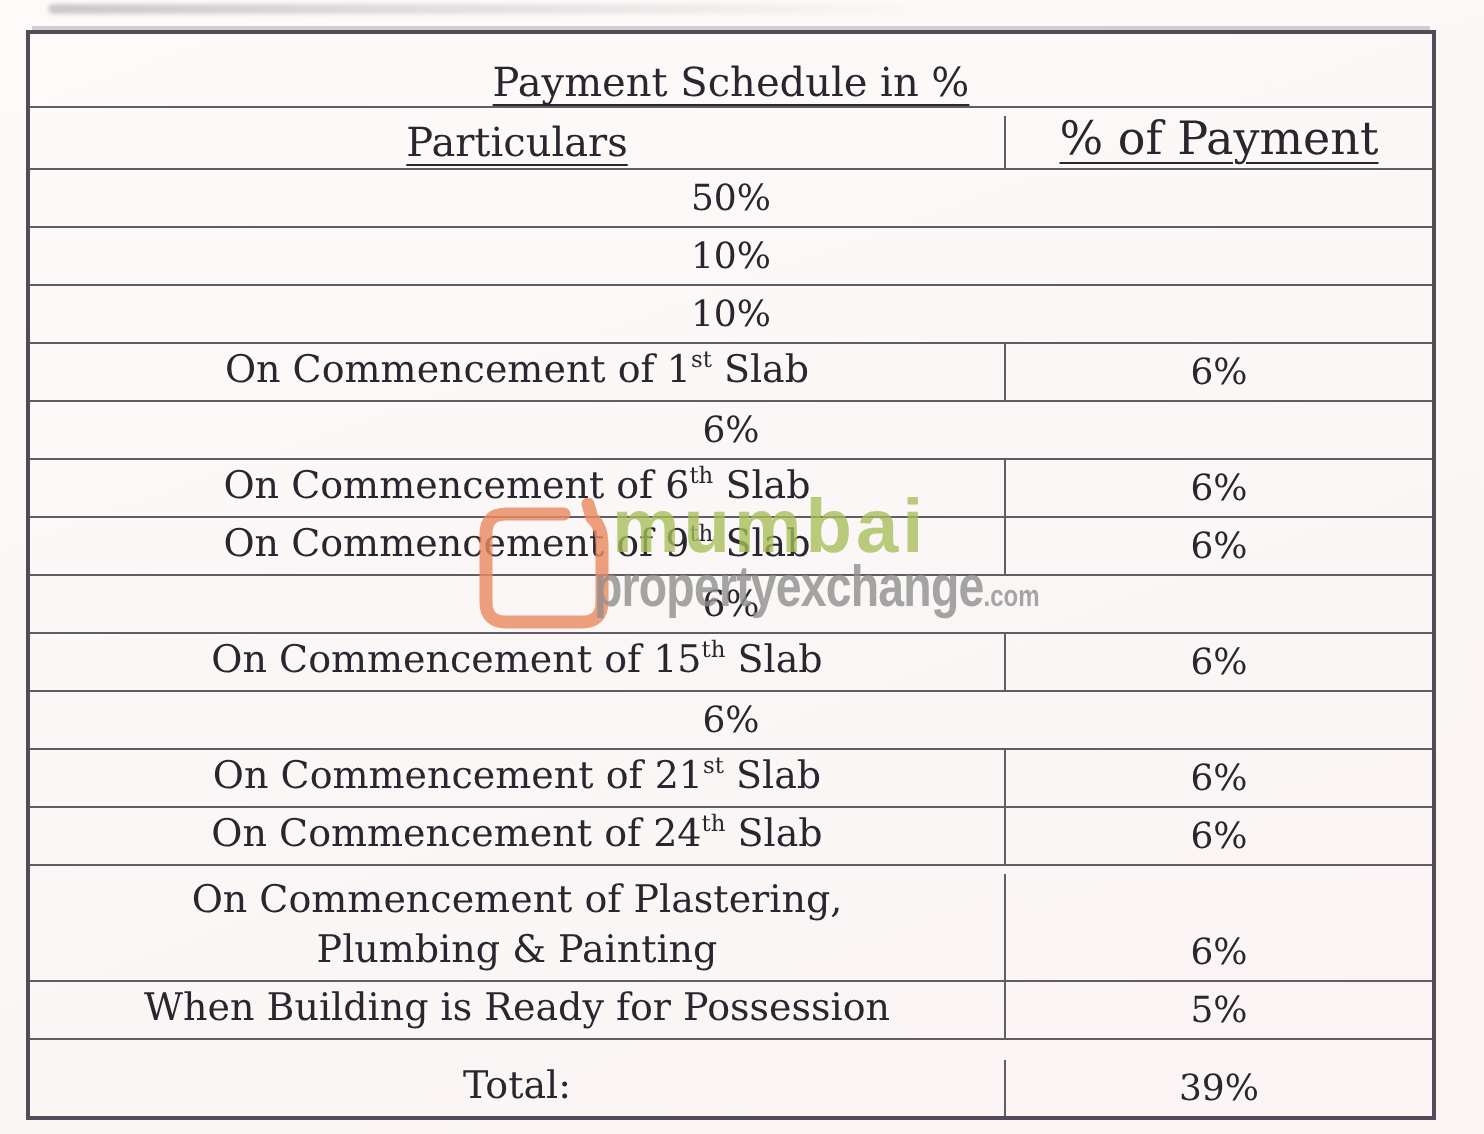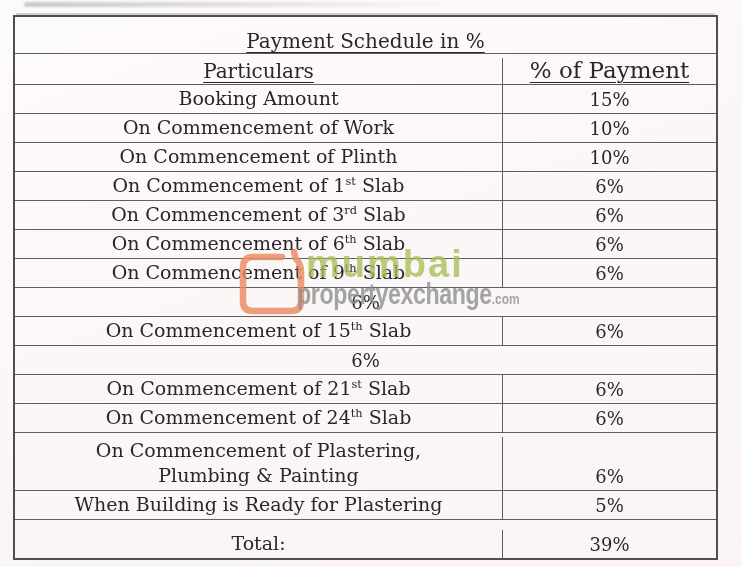--- a/index.html
+++ b/index.html
@@ -68,51 +68,39 @@
   </div>
   <div class="row header-row">
     <div class="cell c1">
       <span class="u">Particulars</span>
     </div>
     <div class="cell c2">
       <span class="u" style="font-size:23px;">% of Payment</span>
     </div>
   </div>
   <div id="table-body" style="display:contents;"><div class="row datarow">
-        <div class="cell c1">
-          <span class="celltext">Booking Amount</span>
-        </div>
         <div class="cell c2">
-          <span class="celltext">15%</span>
+          <span class="celltext">50%</span>
         </div>
       </div><div class="row datarow">
-        <div class="cell c1">
-          <span class="celltext">On Commencement of Work</span>
-        </div>
         <div class="cell c2">
           <span class="celltext">10%</span>
         </div>
       </div><div class="row datarow">
-        <div class="cell c1">
-          <span class="celltext">On Commencement of Plinth</span>
-        </div>
         <div class="cell c2">
           <span class="celltext">10%</span>
         </div>
       </div><div class="row datarow">
         <div class="cell c1">
           <span class="celltext">On Commencement of 1<sup>st</sup> Slab</span>
         </div>
         <div class="cell c2">
           <span class="celltext">6%</span>
         </div>
       </div><div class="row datarow">
-        <div class="cell c1">
-          <span class="celltext">On Commencement of 3<sup>rd</sup> Slab</span>
-        </div>
         <div class="cell c2">
           <span class="celltext">6%</span>
         </div>
       </div><div class="row datarow">
         <div class="cell c1">
           <span class="celltext">On Commencement of 6<sup>th</sup> Slab</span>
         </div>
         <div class="cell c2">
           <span class="celltext">6%</span>
         </div>
@@ -154,21 +142,21 @@
         </div>
       </div><div class="row datarow tall">
         <div class="cell c1">
           <span class="celltext">On Commencement of Plastering, Plumbing &amp; Painting</span>
         </div>
         <div class="cell c2">
           <span class="celltext">6%</span>
         </div>
       </div><div class="row datarow">
         <div class="cell c1">
-          <span class="celltext">When Building is Ready for Plastering</span>
+          <span class="celltext">When Building is Ready for Possession</span>
         </div>
         <div class="cell c2">
           <span class="celltext">5%</span>
         </div>
       </div><div class="row datarow total">
         <div class="cell c1">
           <span class="celltext">Total:</span>
         </div>
         <div class="cell c2">
           <span class="celltext">39%</span>

